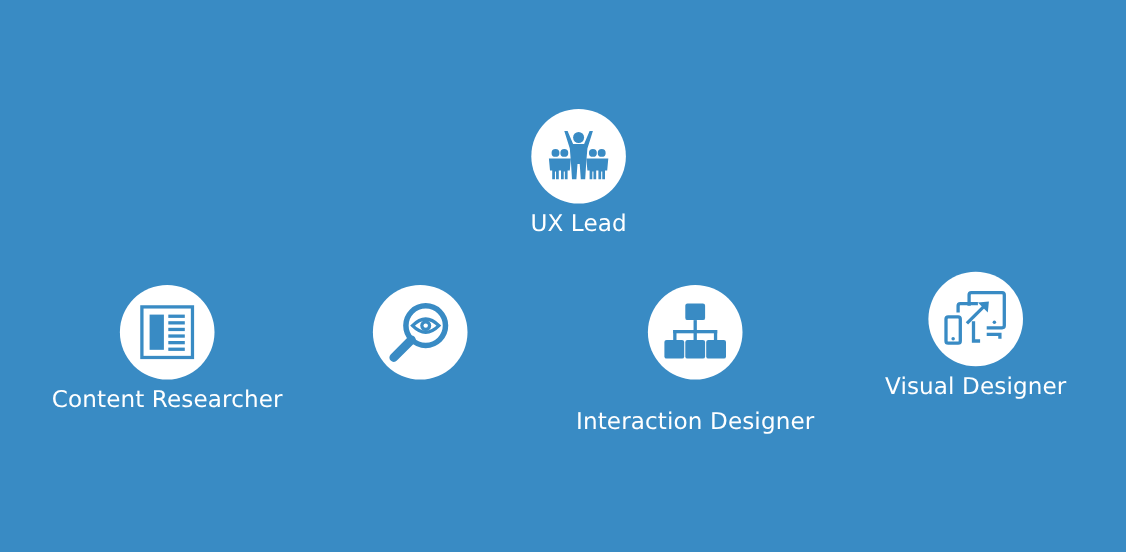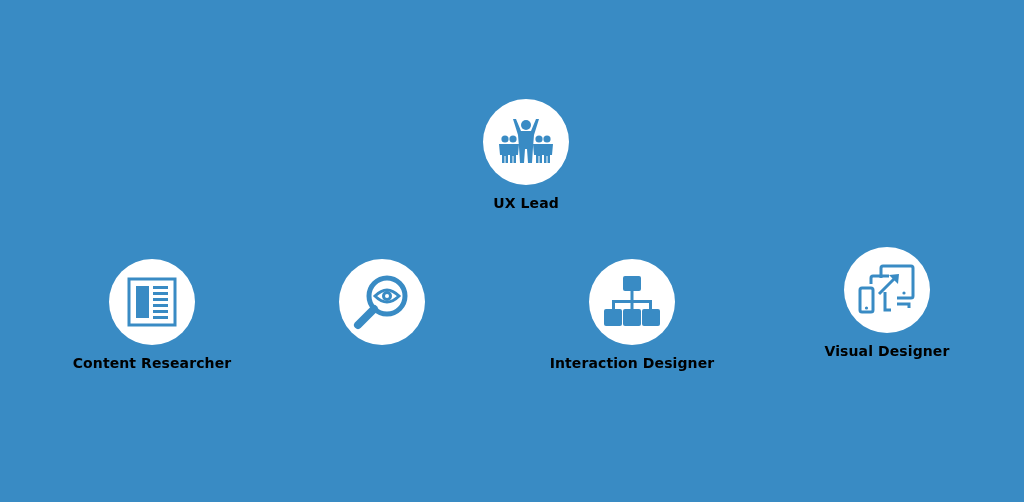--- a/index.html
+++ b/index.html
@@ -28,23 +28,23 @@
       border-radius: 50%;
       background: #ffffff;
       display: flex;
       align-items: center;
       justify-content: center;
     }
     .circle svg {
       display: block;
     }
     .label {
-      color: #000000;
-      font-weight: bold;
-      font-size: 14px;
+      color: #ffffff;
+      font-weight: normal;
+      font-size: 21px;
       letter-spacing: 0.1px;
       white-space: nowrap;
       margin-top: 5px;
       line-height: 26px;
     }
   </style>
 </head>
 <body>
 
 <div class="node" style="left:526px; top:99px;">
@@ -95,21 +95,21 @@
         <circle cx="35" cy="24" r="18" stroke-width="5"></circle>
         <line x1="22" y1="37" x2="6" y2="53" stroke-width="8" stroke-linecap="round"></line>
         <path d="M23 24 Q35 12 47 24 Q35 36 23 24 Z" stroke-width="3"></path>
       </g>
       <circle cx="35" cy="24" r="5" fill="#398bc4"></circle>
       <circle cx="35" cy="24" r="2" fill="#ffffff"></circle>
     </svg>
   </div>
 </div>
 
-<div class="node" style="left:632px; top:259px;">
+<div class="node" style="left:632px; top:259px;gap:20px;">
   <div class="circle">
     <svg width="58" height="56" viewBox="0 0 58 56">
       <g fill="#398bc4">
         <rect x="20" y="2" width="18" height="15" rx="2"></rect>
         <rect x="27.5" y="17" width="3" height="10"></rect>
         <rect x="9" y="26" width="40" height="3"></rect>
         <rect x="9" y="26" width="3" height="10"></rect>
         <rect x="27.5" y="26" width="3" height="10"></rect>
         <rect x="46" y="26" width="3" height="10"></rect>
         <rect x="1" y="35" width="18" height="17" rx="2"></rect>

